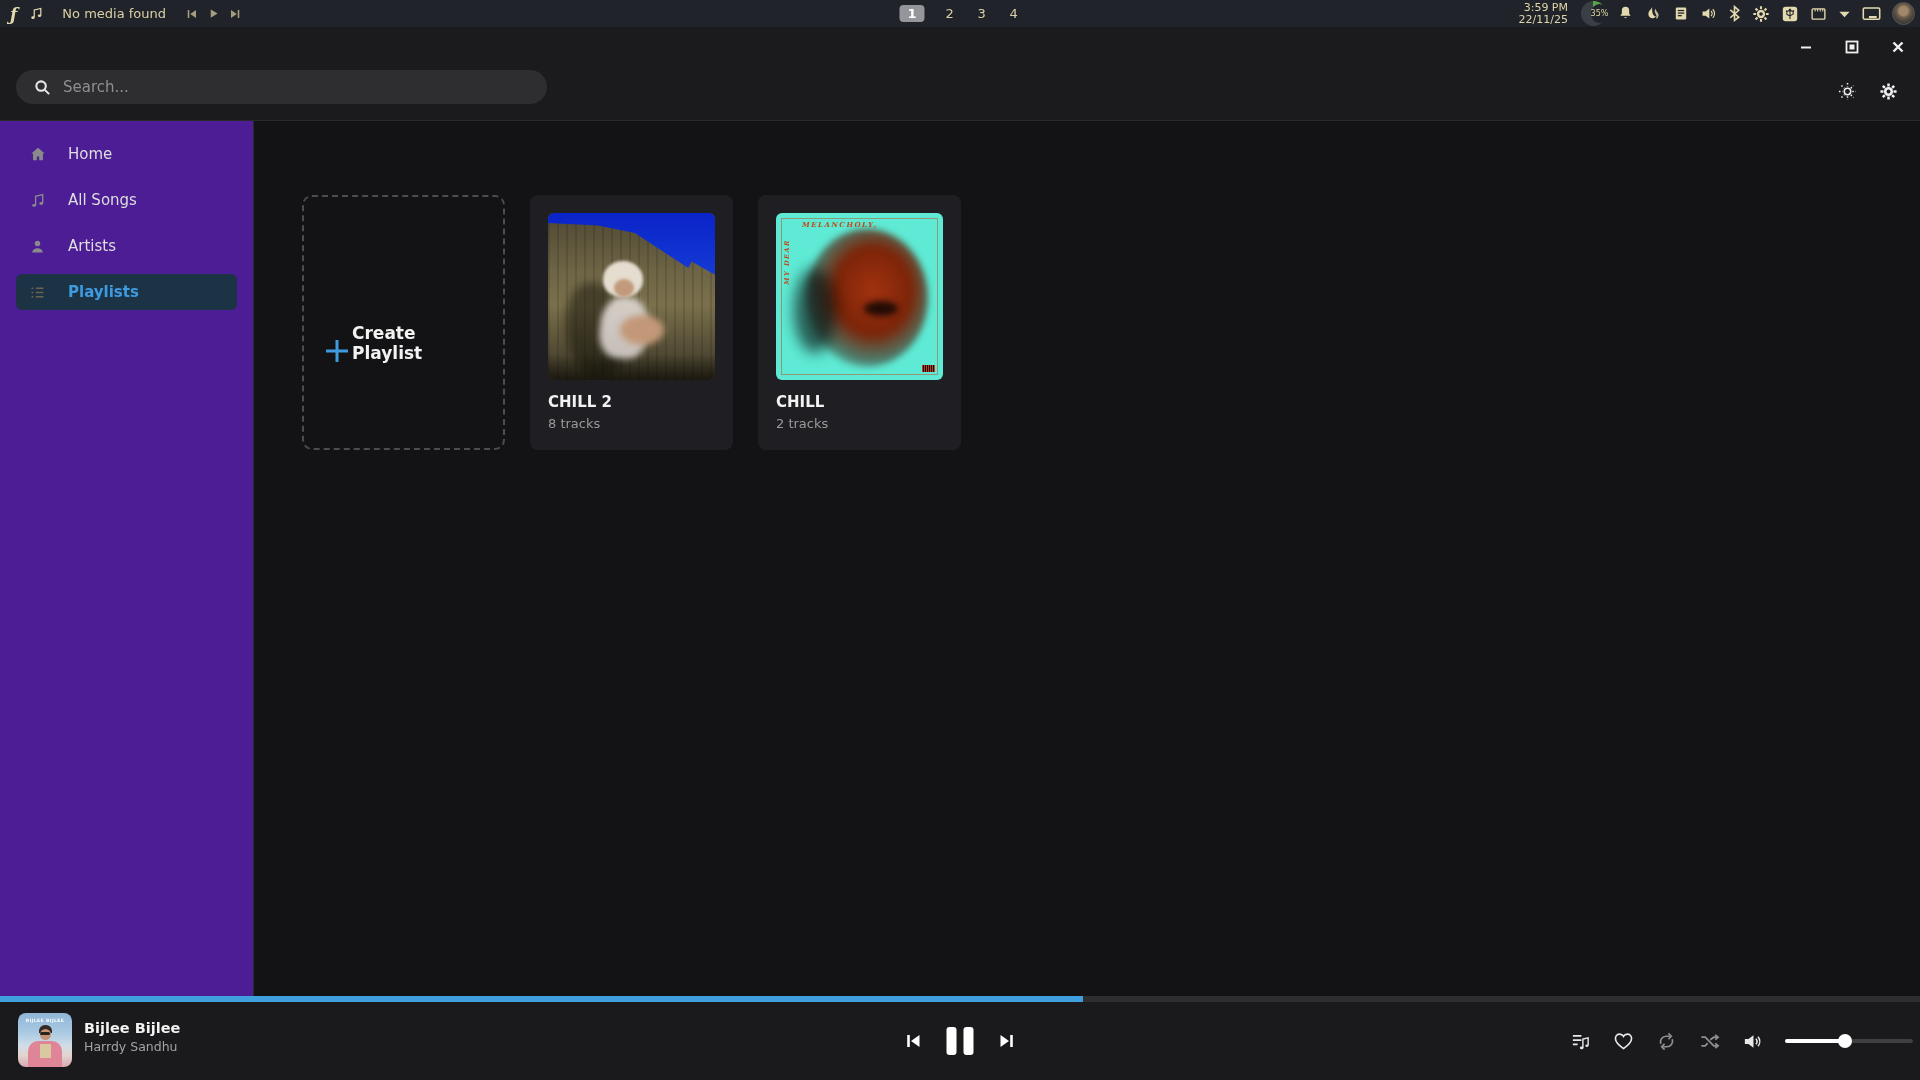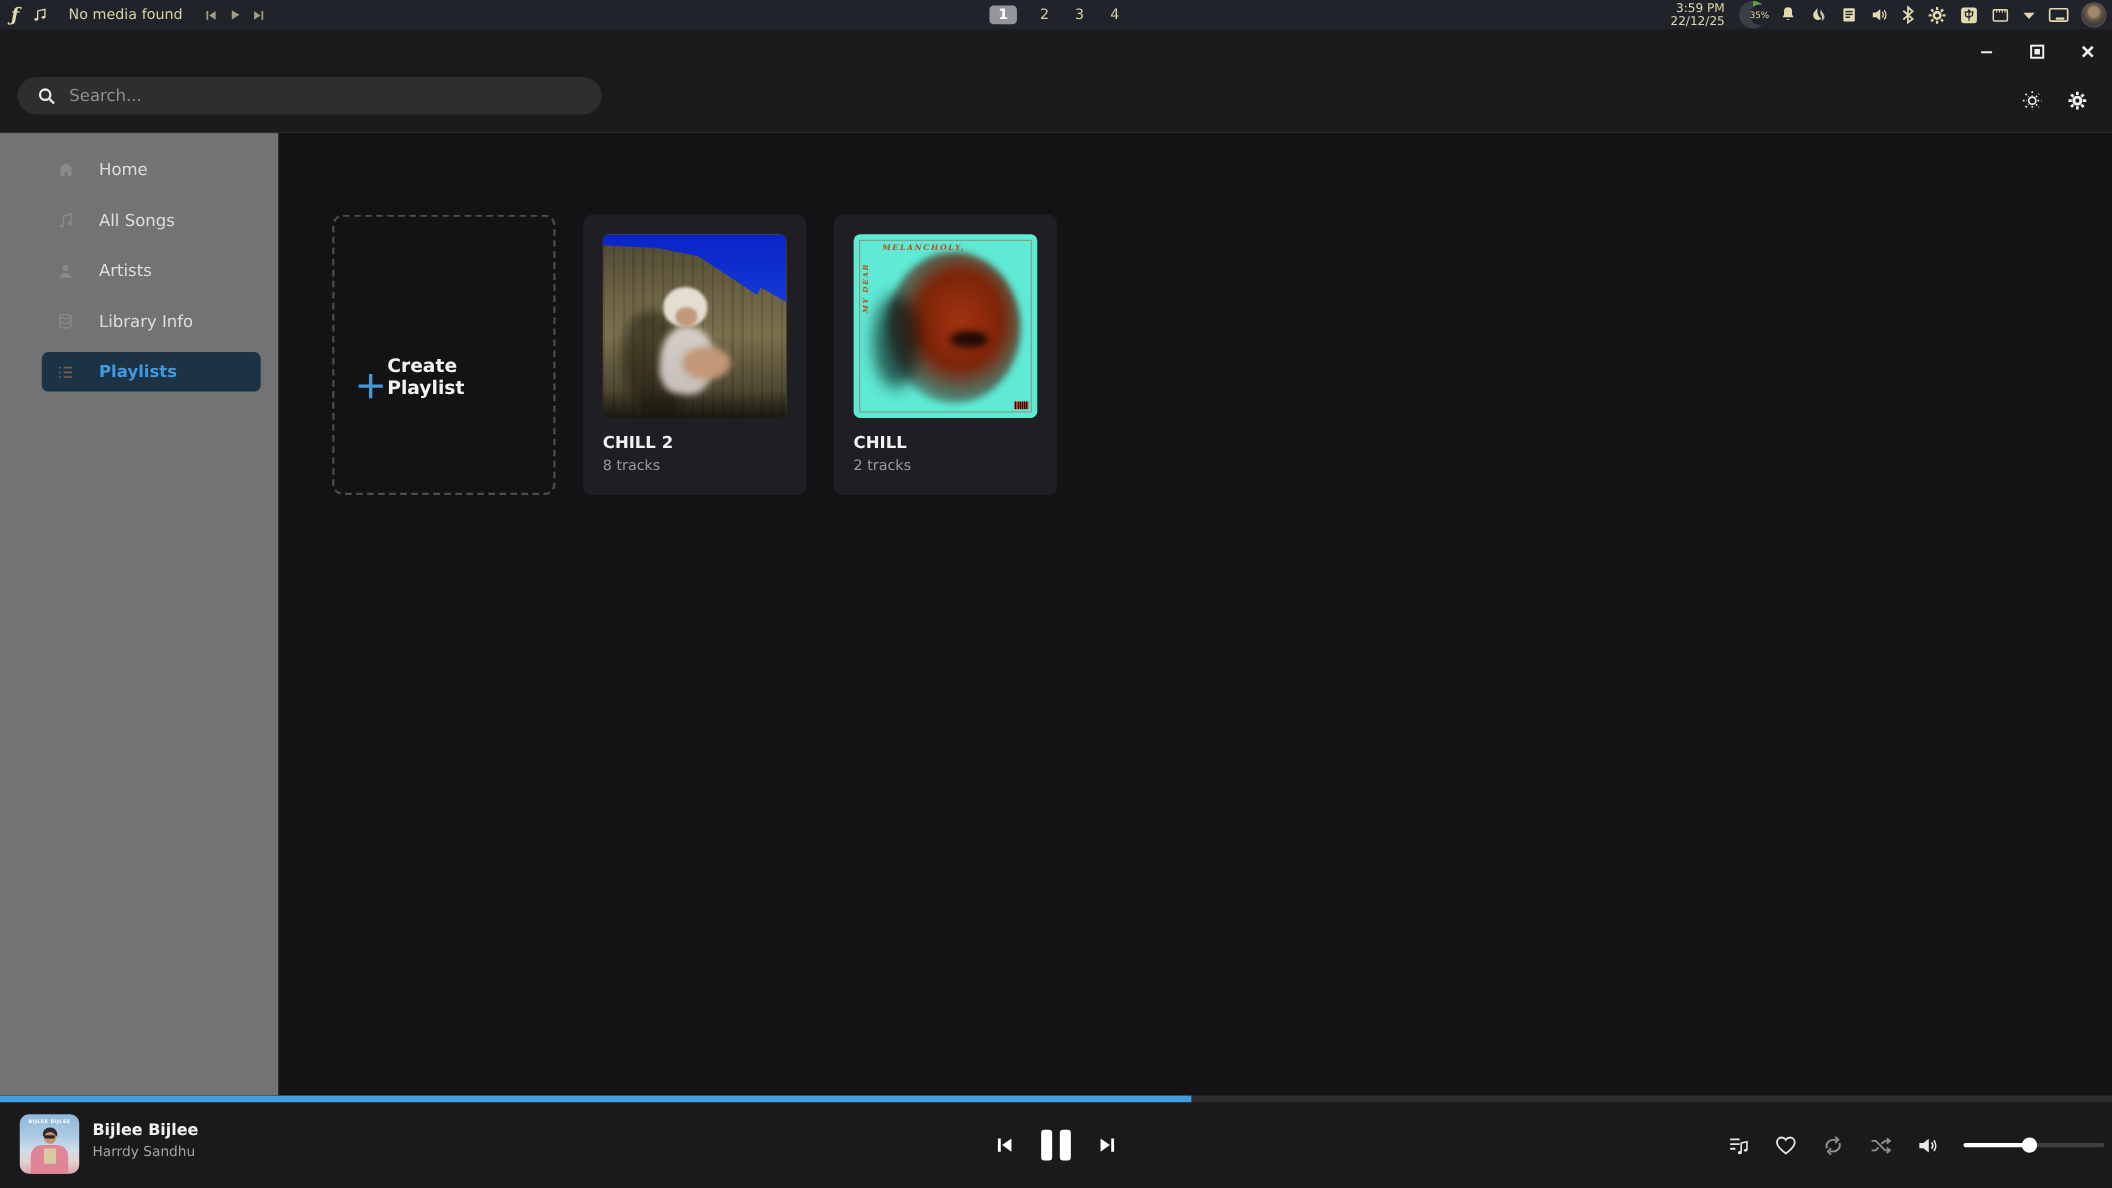--- a/index.html
+++ b/index.html
@@ -28,21 +28,21 @@
   .win-controls { position:absolute; top:12px; right:14px; display:flex; align-items:center; gap:30px; color:#efefef; }
   .win-btn { display:flex; align-items:center; justify-content:center; width:16px; height:16px; }
   .header-divider { position:absolute; top:93px; left:0; width:1920px; height:1px; background:#2a2a2c; }
 
   .search-bar { position:absolute; top:43px; left:16px; width:531px; height:34px; background:#2e2e31; border-radius:17px; display:flex; align-items:center; padding-left:18px; gap:12px; }
   .search-bar input { background:transparent; border:none; outline:none; color:#e0e0e0; font-size:15px; width:440px; font-family:"DejaVu Sans", sans-serif; }
   .search-bar input::placeholder { color:#8f8f8f; }
   .hdr-icon { position:absolute; top:55px; color:#f0f0f0; }
 
   
-  .sidebar { position:absolute; top:94px; left:0; width:253px; height:875px; background:#737373; padding-top:10px;padding-left:22px; }
+  .sidebar { position:absolute; top:94px; left:0; width:253px; height:875px; background:#4c1d95; padding-top:10px; }
   .v-divider { position:absolute; top:94px; left:253px; width:1px; height:875px; background:#2a2a2c; }
   .side-item { position:relative; height:46px; display:flex; align-items:center; padding-left:28px; gap:21px; color:#dedede; font-size:15px; }
   .side-item .s-icon { color:#8a8a8a; display:flex; width:19px; justify-content:center; }
   .side-item.active { height:36px; margin:5px 16px; padding-left:12px; background:#1c3245; border-radius:6px; color:#3f9be0; font-weight:700; }
   .side-item.active .s-icon { color:#6e6352; }
 
   
   .content { position:absolute; top:94px; left:254px; width:1666px; height:875px; background:#131315; }
   .cards-row { position:absolute; left:48px; top:74px; display:flex; gap:25px; }
   .card { width:203px; height:255px; border-radius:8px; background:#1f1f23; padding:18px; }
@@ -136,21 +136,21 @@
     <div class="sb-center">
       <span class="ws active">1</span>
       <span class="ws">2</span>
       <span class="ws">3</span>
       <span class="ws">4</span>
     </div>
 
     <div class="sb-right">
       <div class="sb-clock">
         <div>3:59 PM</div>
-        <div>22/12/25</div>
+        <div>22/11/25</div>
       </div>
       <div class="battery">
         <div class="battery-inner">35%</div>
       </div>
       <span class="tray-icon">
         <svg width="17" height="17" viewBox="0 0 20 20" fill="currentColor">
             <path d="M10 2a4.3 4.3 0 0 0-4.3 4.3V10L4 12.6h12L14.3 10V6.3A4.3 4.3 0 0 0 10 2z"></path>
             <path d="M8.4 14.4a1.7 1.7 0 0 0 3.2 0z"></path>
           </svg>
       </span>
@@ -289,30 +289,20 @@
       </div>
       <div class="side-item">
         <span class="s-icon">
           <svg width="17" height="17" viewBox="0 0 20 20" fill="currentColor">
               <circle cx="10" cy="6.5" r="3.2"></circle>
               <path d="M3.8 17a6.2 5 0 0 1 12.4 0z"></path>
             </svg>
         </span>
         <span>Artists</span>
       </div>
-      <div class="side-item">
-        <span class="s-icon">
-          <svg width="17" height="17" viewBox="0 0 20 20" fill="none" stroke="currentColor" stroke-width="1.5">
-              <ellipse cx="10" cy="4.5" rx="6" ry="2.2"></ellipse>
-              <path d="M4 4.5v5c0 1.2 2.7 2.2 6 2.2s6-1 6-2.2v-5"></path>
-              <path d="M4 9.5v5c0 1.2 2.7 2.2 6 2.2s6-1 6-2.2v-5"></path>
-            </svg>
-        </span>
-        <span>Library Info</span>
-      </div>
       <div class="side-item active">
         <span class="s-icon">
           <svg width="17" height="17" viewBox="0 0 20 20" stroke="currentColor" stroke-width="1.8">
               <path d="M3 5h2M8 5h9M3 10h2M8 10h9M3 15h2M8 15h9"></path>
             </svg>
         </span>
         <span>Playlists</span>
       </div>
     </nav>
     <div class="v-divider"></div>

